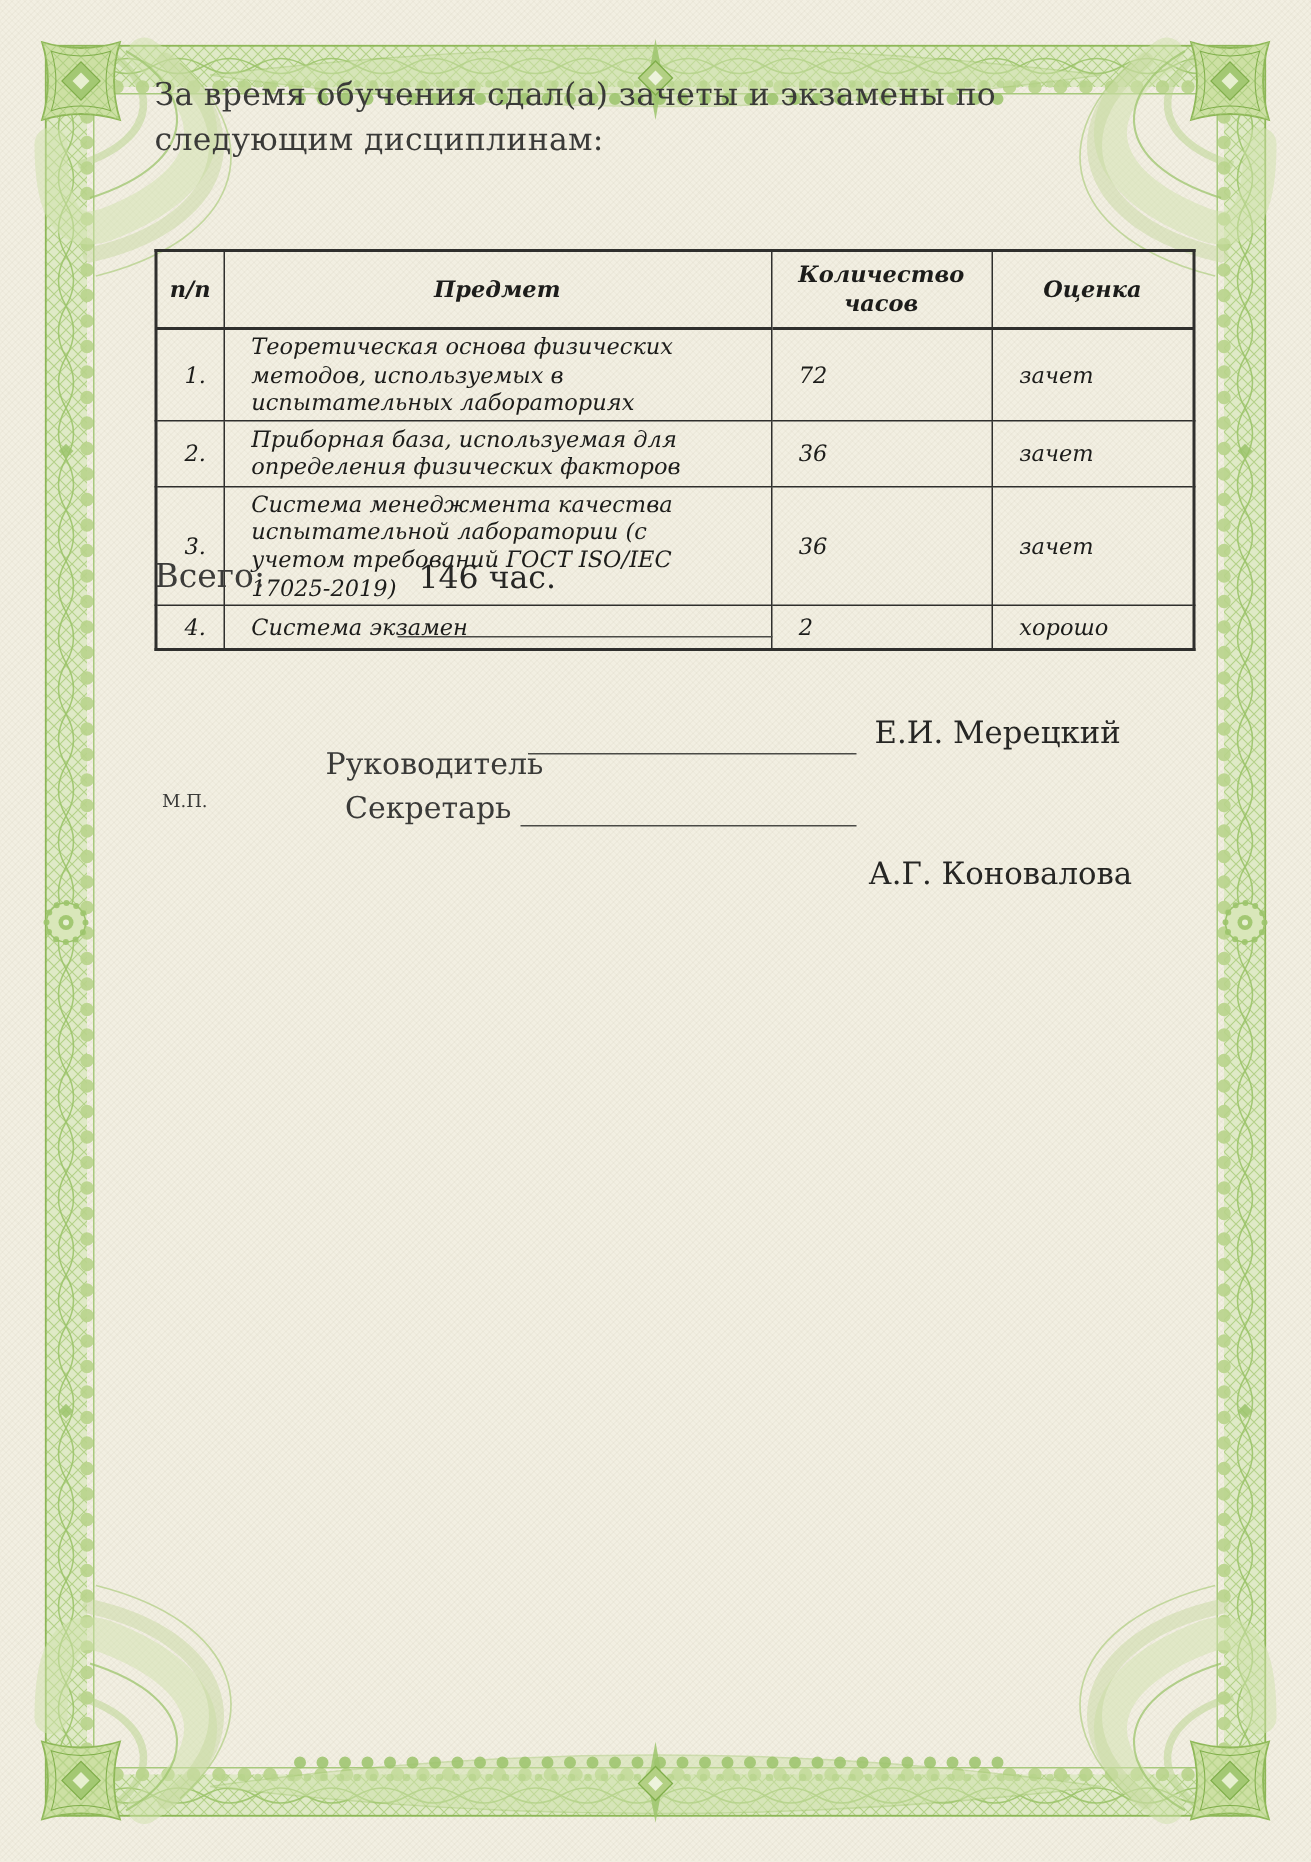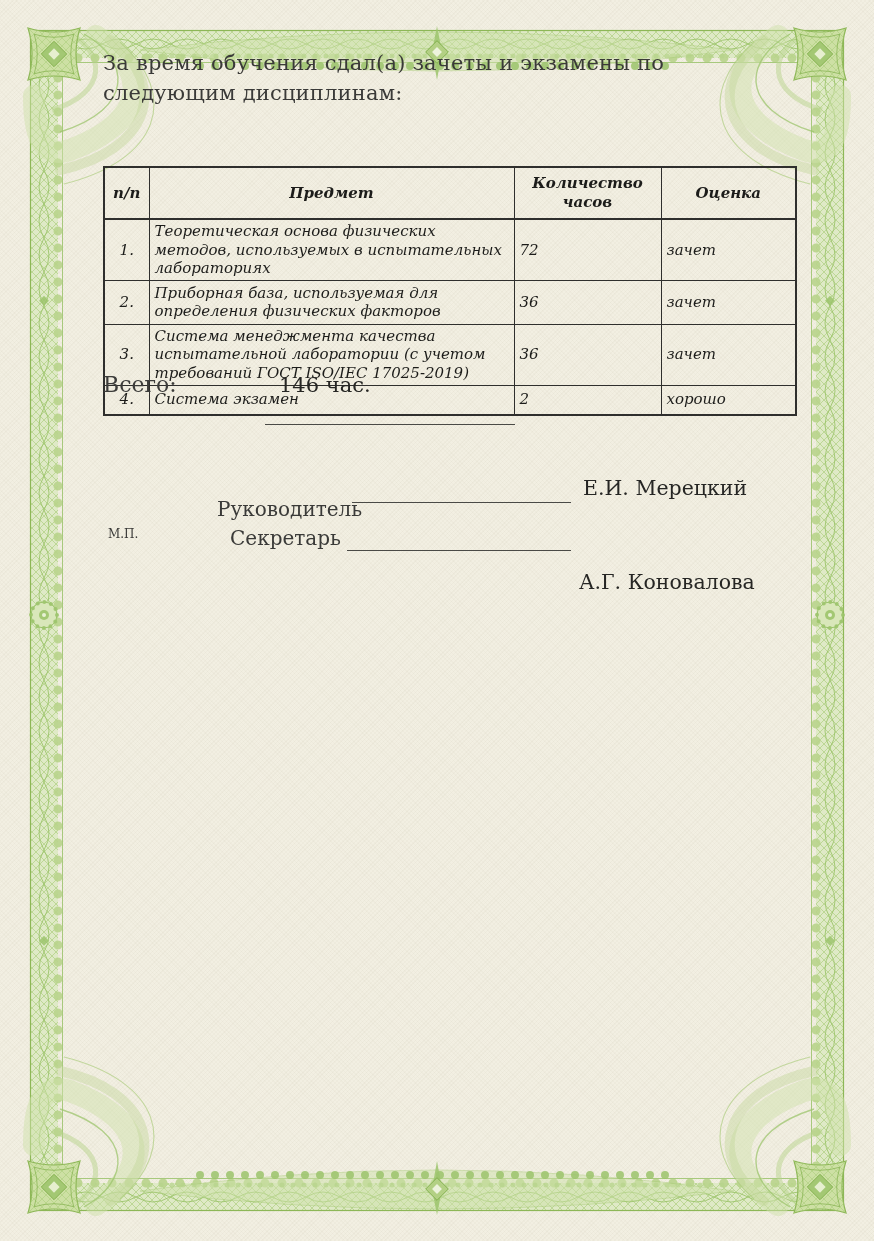--- a/index.html
+++ b/index.html
@@ -35,21 +35,21 @@
   table.subjects th,table.subjects td{
     border:1px solid #2f2f2d;
     font-style:italic;vertical-align:middle;
   }
   table.subjects{border:2px solid #2f2f2d;}
   table.subjects th{
     font-weight:bold;text-align:center;height:46px;padding:2px 4px;
     border-bottom-width:2px;line-height:1.25;
   }
   table.subjects th .hours-wrap{display:inline-block;max-width:112px;}
-  table.subjects td{padding:2px 5px;line-height:1.24;}
+  table.subjects td{padding:2px 18px;line-height:1.24;}
   td.cell-num{text-align:center;}
   td.cell-subj{text-align:left;}
   td.cell-hours,td.cell-grade{text-align:left;}
   tr.row-3 td{height:56px;}
   tr.row-0 td, tr.row-1 td{height:39px;}
   tr.row-3x td{height:24px;}
 
   .total-label{position:absolute;left:103px;top:372px;font-size:22px;color:#3c3c3a;}
   .total-value{position:absolute;left:279px;top:373px;font-size:21px;color:#262624;}
   .total-line{position:absolute;left:265px;top:424px;width:250px;border-bottom:1px solid #4a4a46;}

